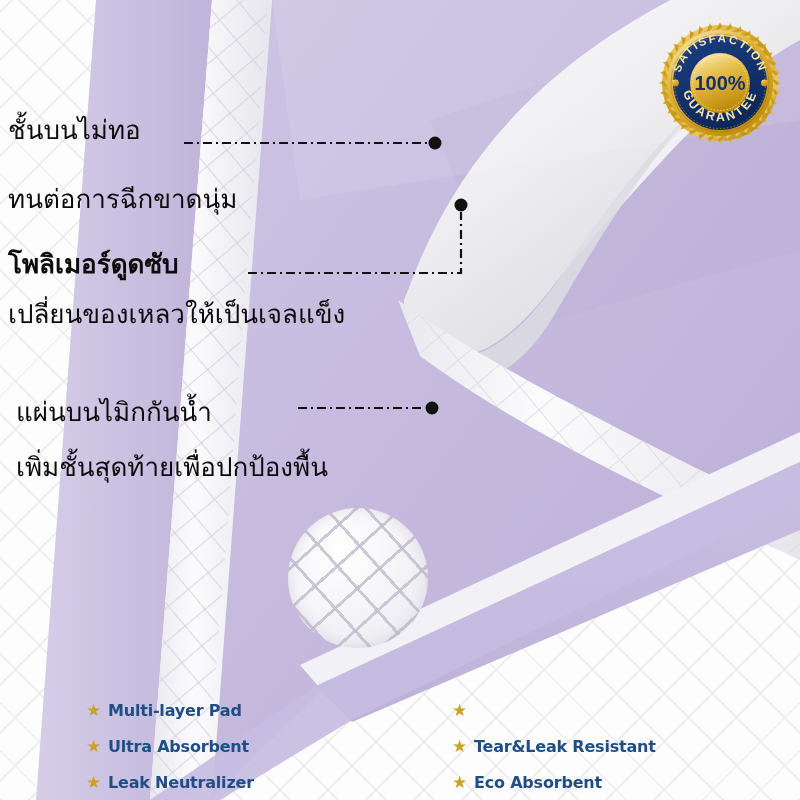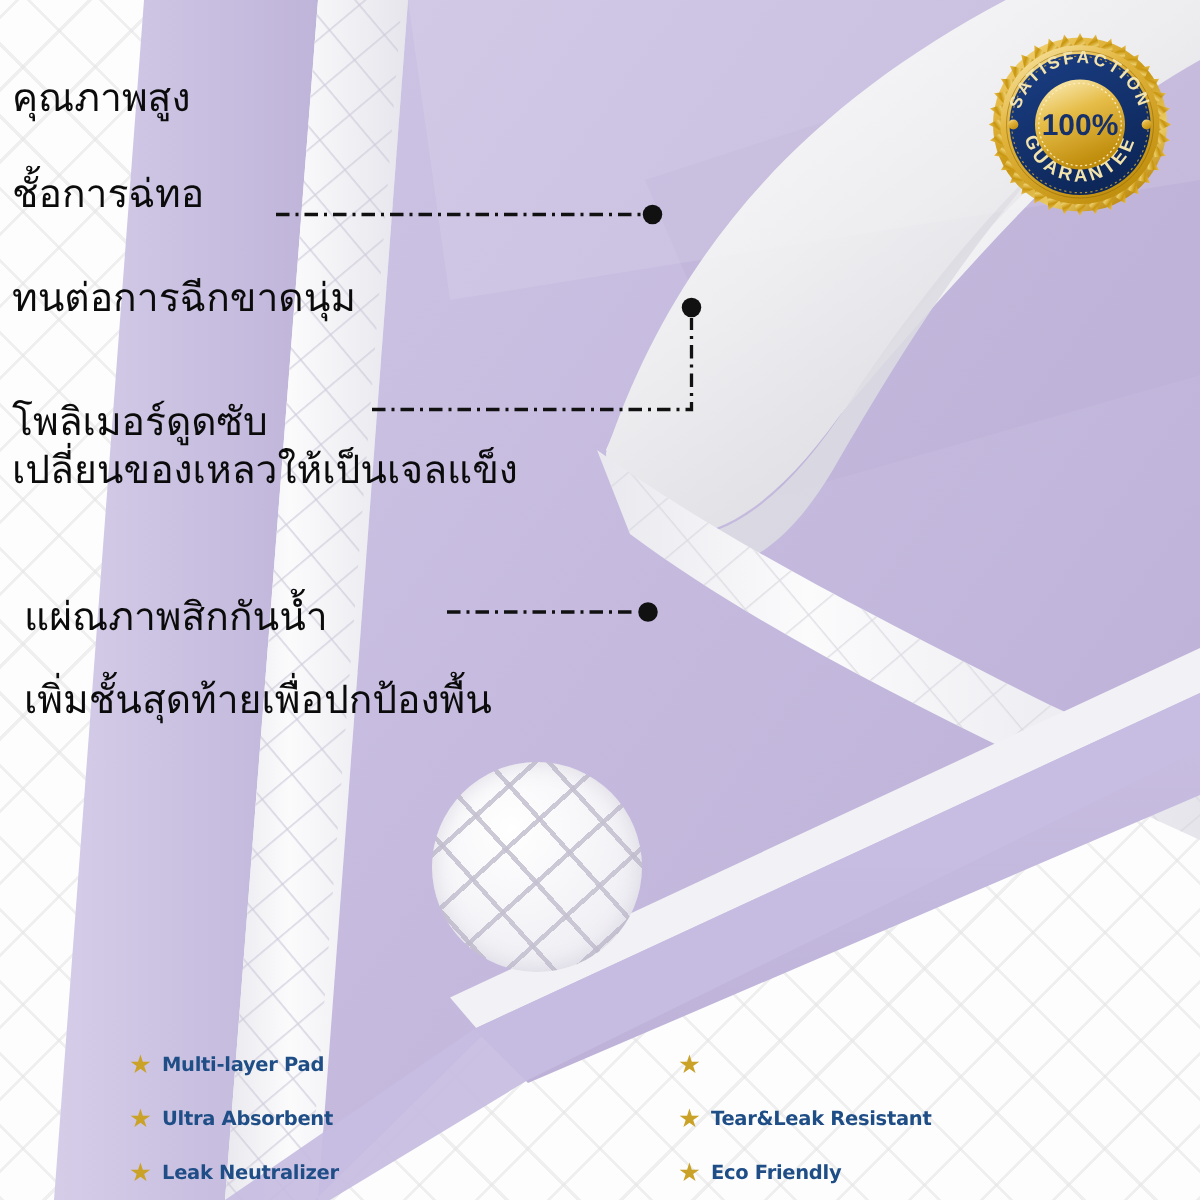--- a/index.html
+++ b/index.html
@@ -109,21 +109,21 @@
   .feat-star {
     width: 22px;
     color: #c9a227;
     font-size: 17px;
     line-height: 1;
     text-align: left;
     flex: 0 0 auto;
   }
   .feat-label {
     color: #1f4e87;
-    font-size: 13px;
+    font-size: 16px;
     font-weight: bold;
     white-space: nowrap;
     letter-spacing: -0.2px;
   }
 </style>
 </head>
 <body>
 
 <div id="stage">
 
@@ -234,31 +234,30 @@
       <path d="M 248,273 L 461,273 L 461,212" stroke="#111111" stroke-width="2.2" fill="none" stroke-dasharray="9,4,2,4"></path>
       <circle cx="461" cy="205" r="6.5" fill="#111111"></circle>
     </g>
 
     <g>
       <path d="M 298,408 L 425,408" stroke="#111111" stroke-width="2.2" fill="none" stroke-dasharray="9,4,2,4"></path>
       <circle cx="432" cy="408" r="6.5" fill="#111111"></circle>
     </g>
   </svg>
 
-  <div class="thai-text" style="left:8px;  top:52px;">คุณภาพสูง</div>
-
-  <div class="thai-text" style="left:8px;  top:116px;">ชั้อการฉ่ทอ</div>
+
+  <div class="thai-text" style="left:8px;  top:116px;">ชั้นบนไม่ทอ</div>
 
   <div class="thai-text" style="left:8px;  top:185px;">ทนต่อการฉีกขาดนุ่ม</div>
 
-  <div class="thai-text" style="left:8px;  top:268px;">โพลิเมอร์ดูดซับ</div>
+  <div class="thai-text" style="left:8px;  top:250px;font-weight:bold;">โพลิเมอร์ดูดซับ</div>
 
   <div class="thai-text" style="left:8px;  top:300px;">เปลี่ยนของเหลวให้เป็นเจลแข็ง</div>
 
-  <div class="thai-text" style="left:16px; top:398px;">แผ่ณภาพสิกกันน้ำ</div>
+  <div class="thai-text" style="left:16px; top:398px;">แผ่นบนไมิกกันน้ำ</div>
 
   <div class="thai-text" style="left:16px; top:453px;">เพิ่มชั้นสุดท้ายเพื่อปกป้องพื้น</div>
 
   <svg class="badge" viewBox="0 0 122 122">
     <defs>
       <linearGradient id="gGold" x1="0" y1="0" x2="0.7" y2="1">
         <stop offset="0%" stop-color="#fbe9a8"></stop>
         <stop offset="25%" stop-color="#e7bd4a"></stop>
         <stop offset="55%" stop-color="#c8950f"></stop>
         <stop offset="80%" stop-color="#eccd68"></stop>
@@ -367,19 +366,19 @@
     <div class="feat-col right">
       <div class="feat-row">
         <span class="feat-star">★</span>
       </div>
       <div class="feat-row">
         <span class="feat-star">★</span>
         <span class="feat-label">Tear&amp;Leak Resistant</span>
       </div>
       <div class="feat-row">
         <span class="feat-star">★</span>
-        <span class="feat-label">Eco Friendly</span>
+        <span class="feat-label">Eco Absorbent</span>
       </div>
     </div>
 
   </div>
 
 </div>
 
 </body></html>

